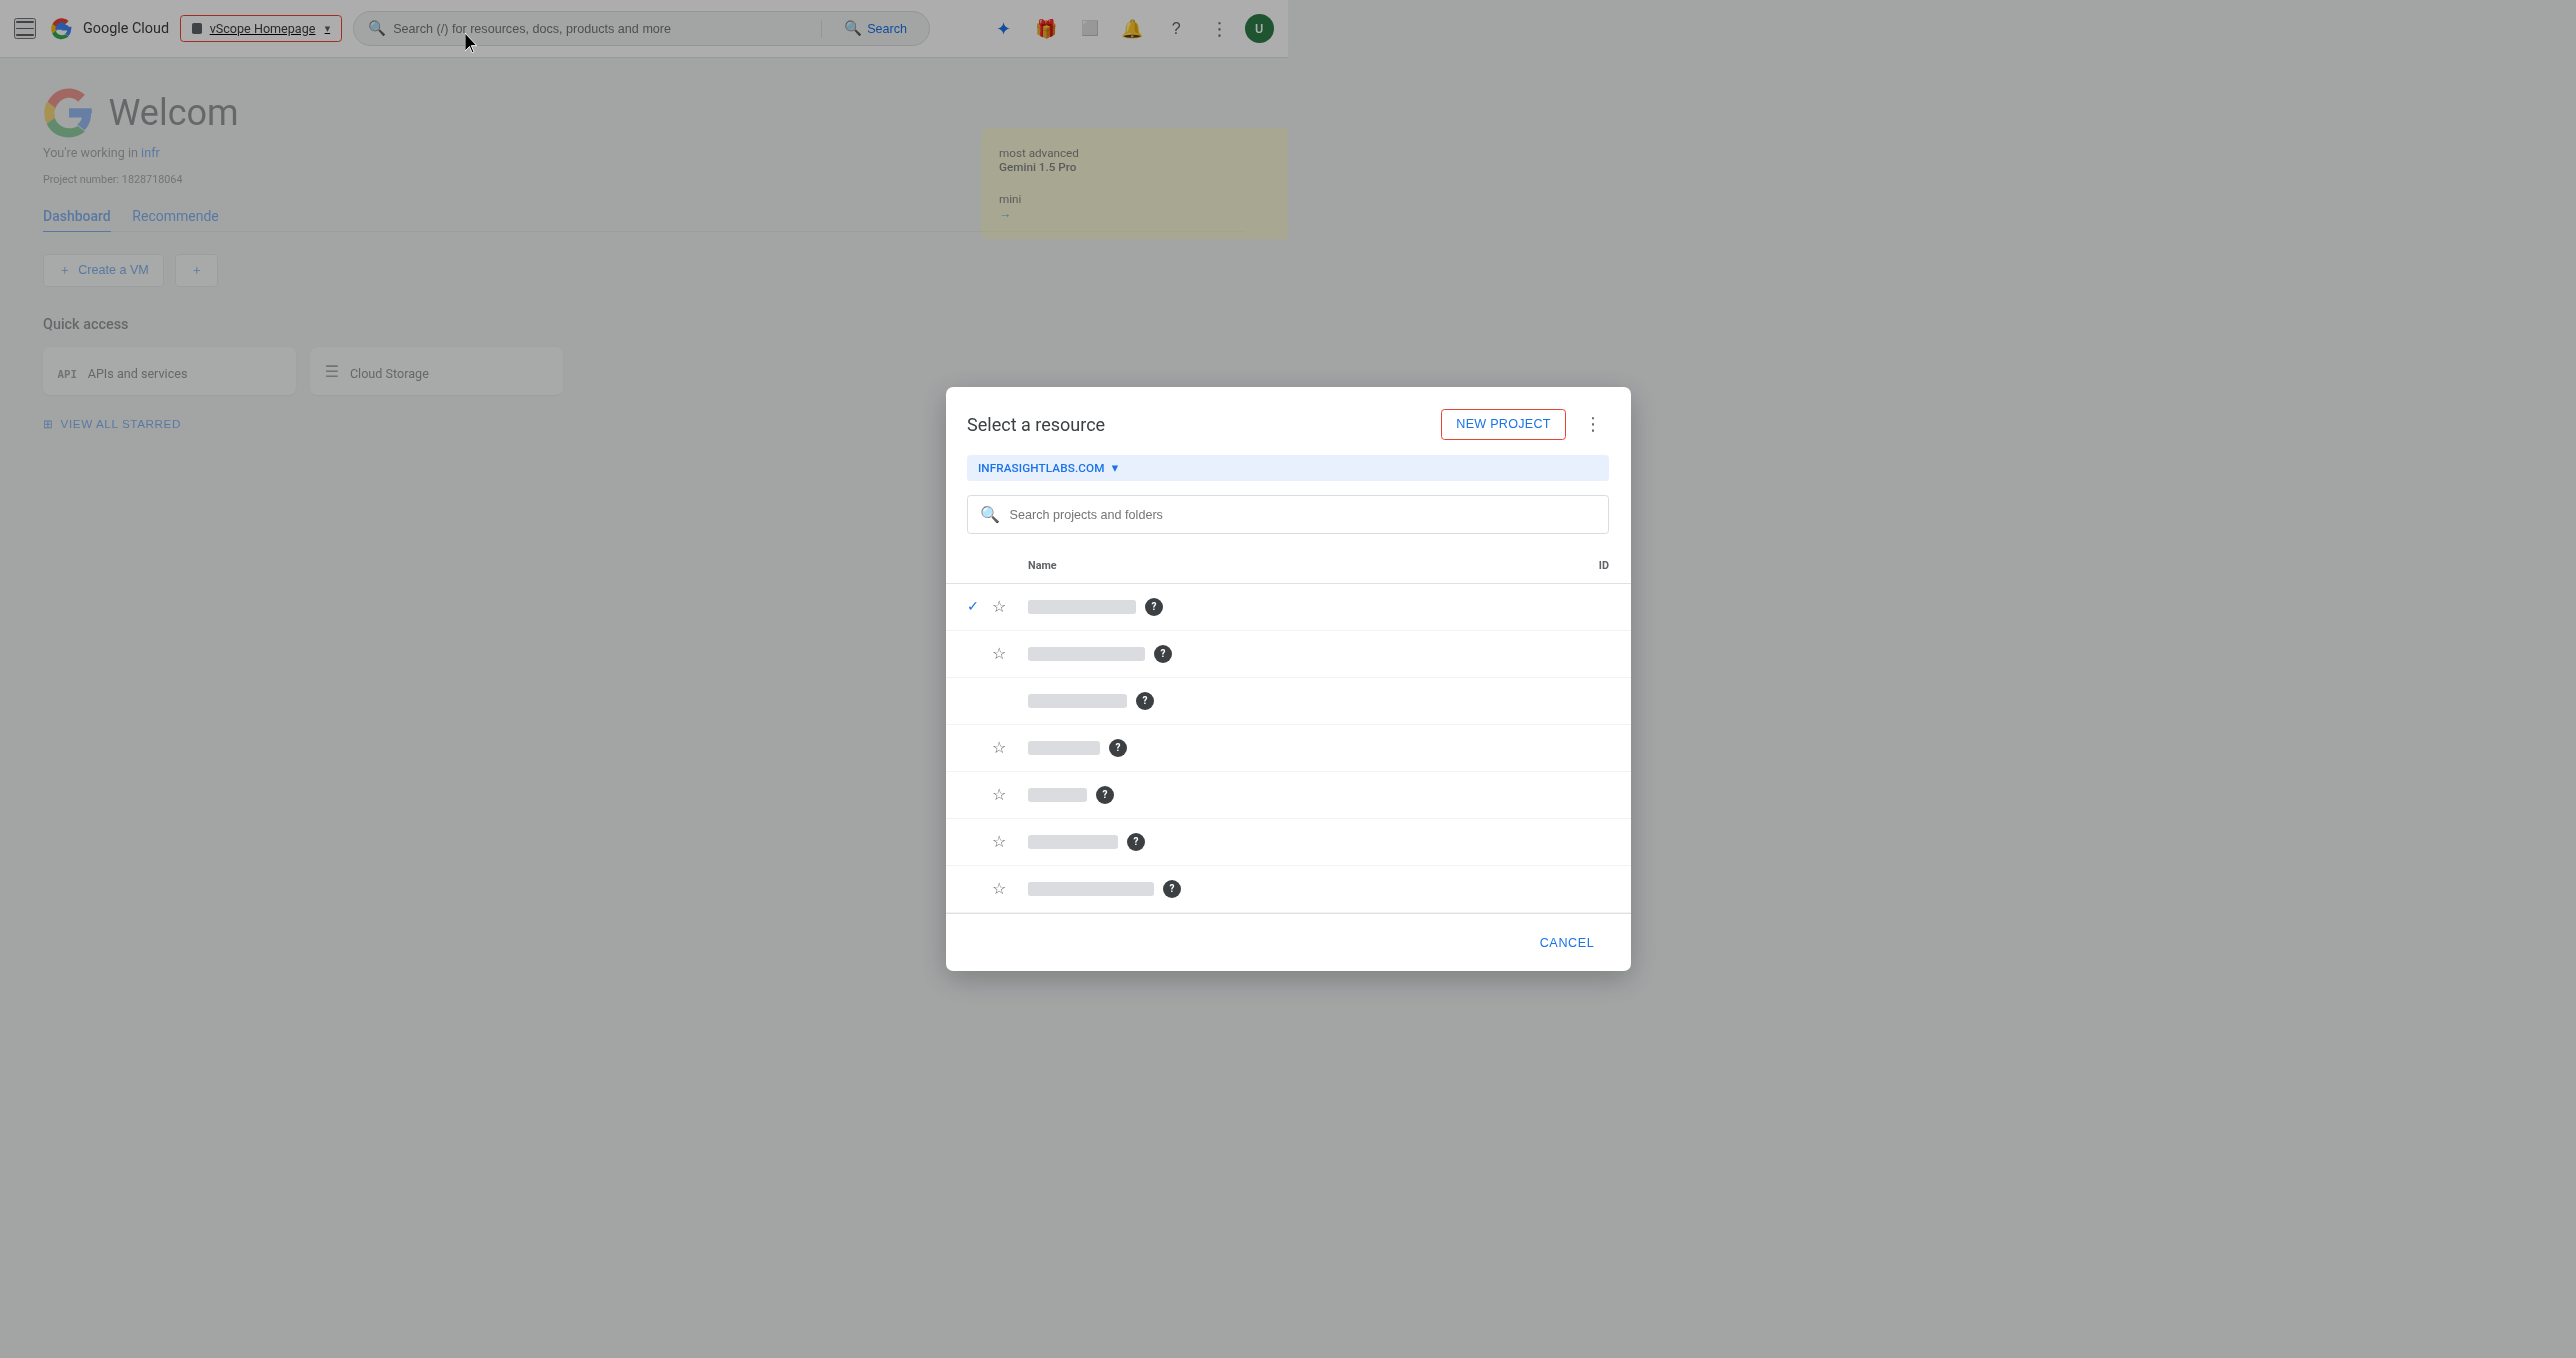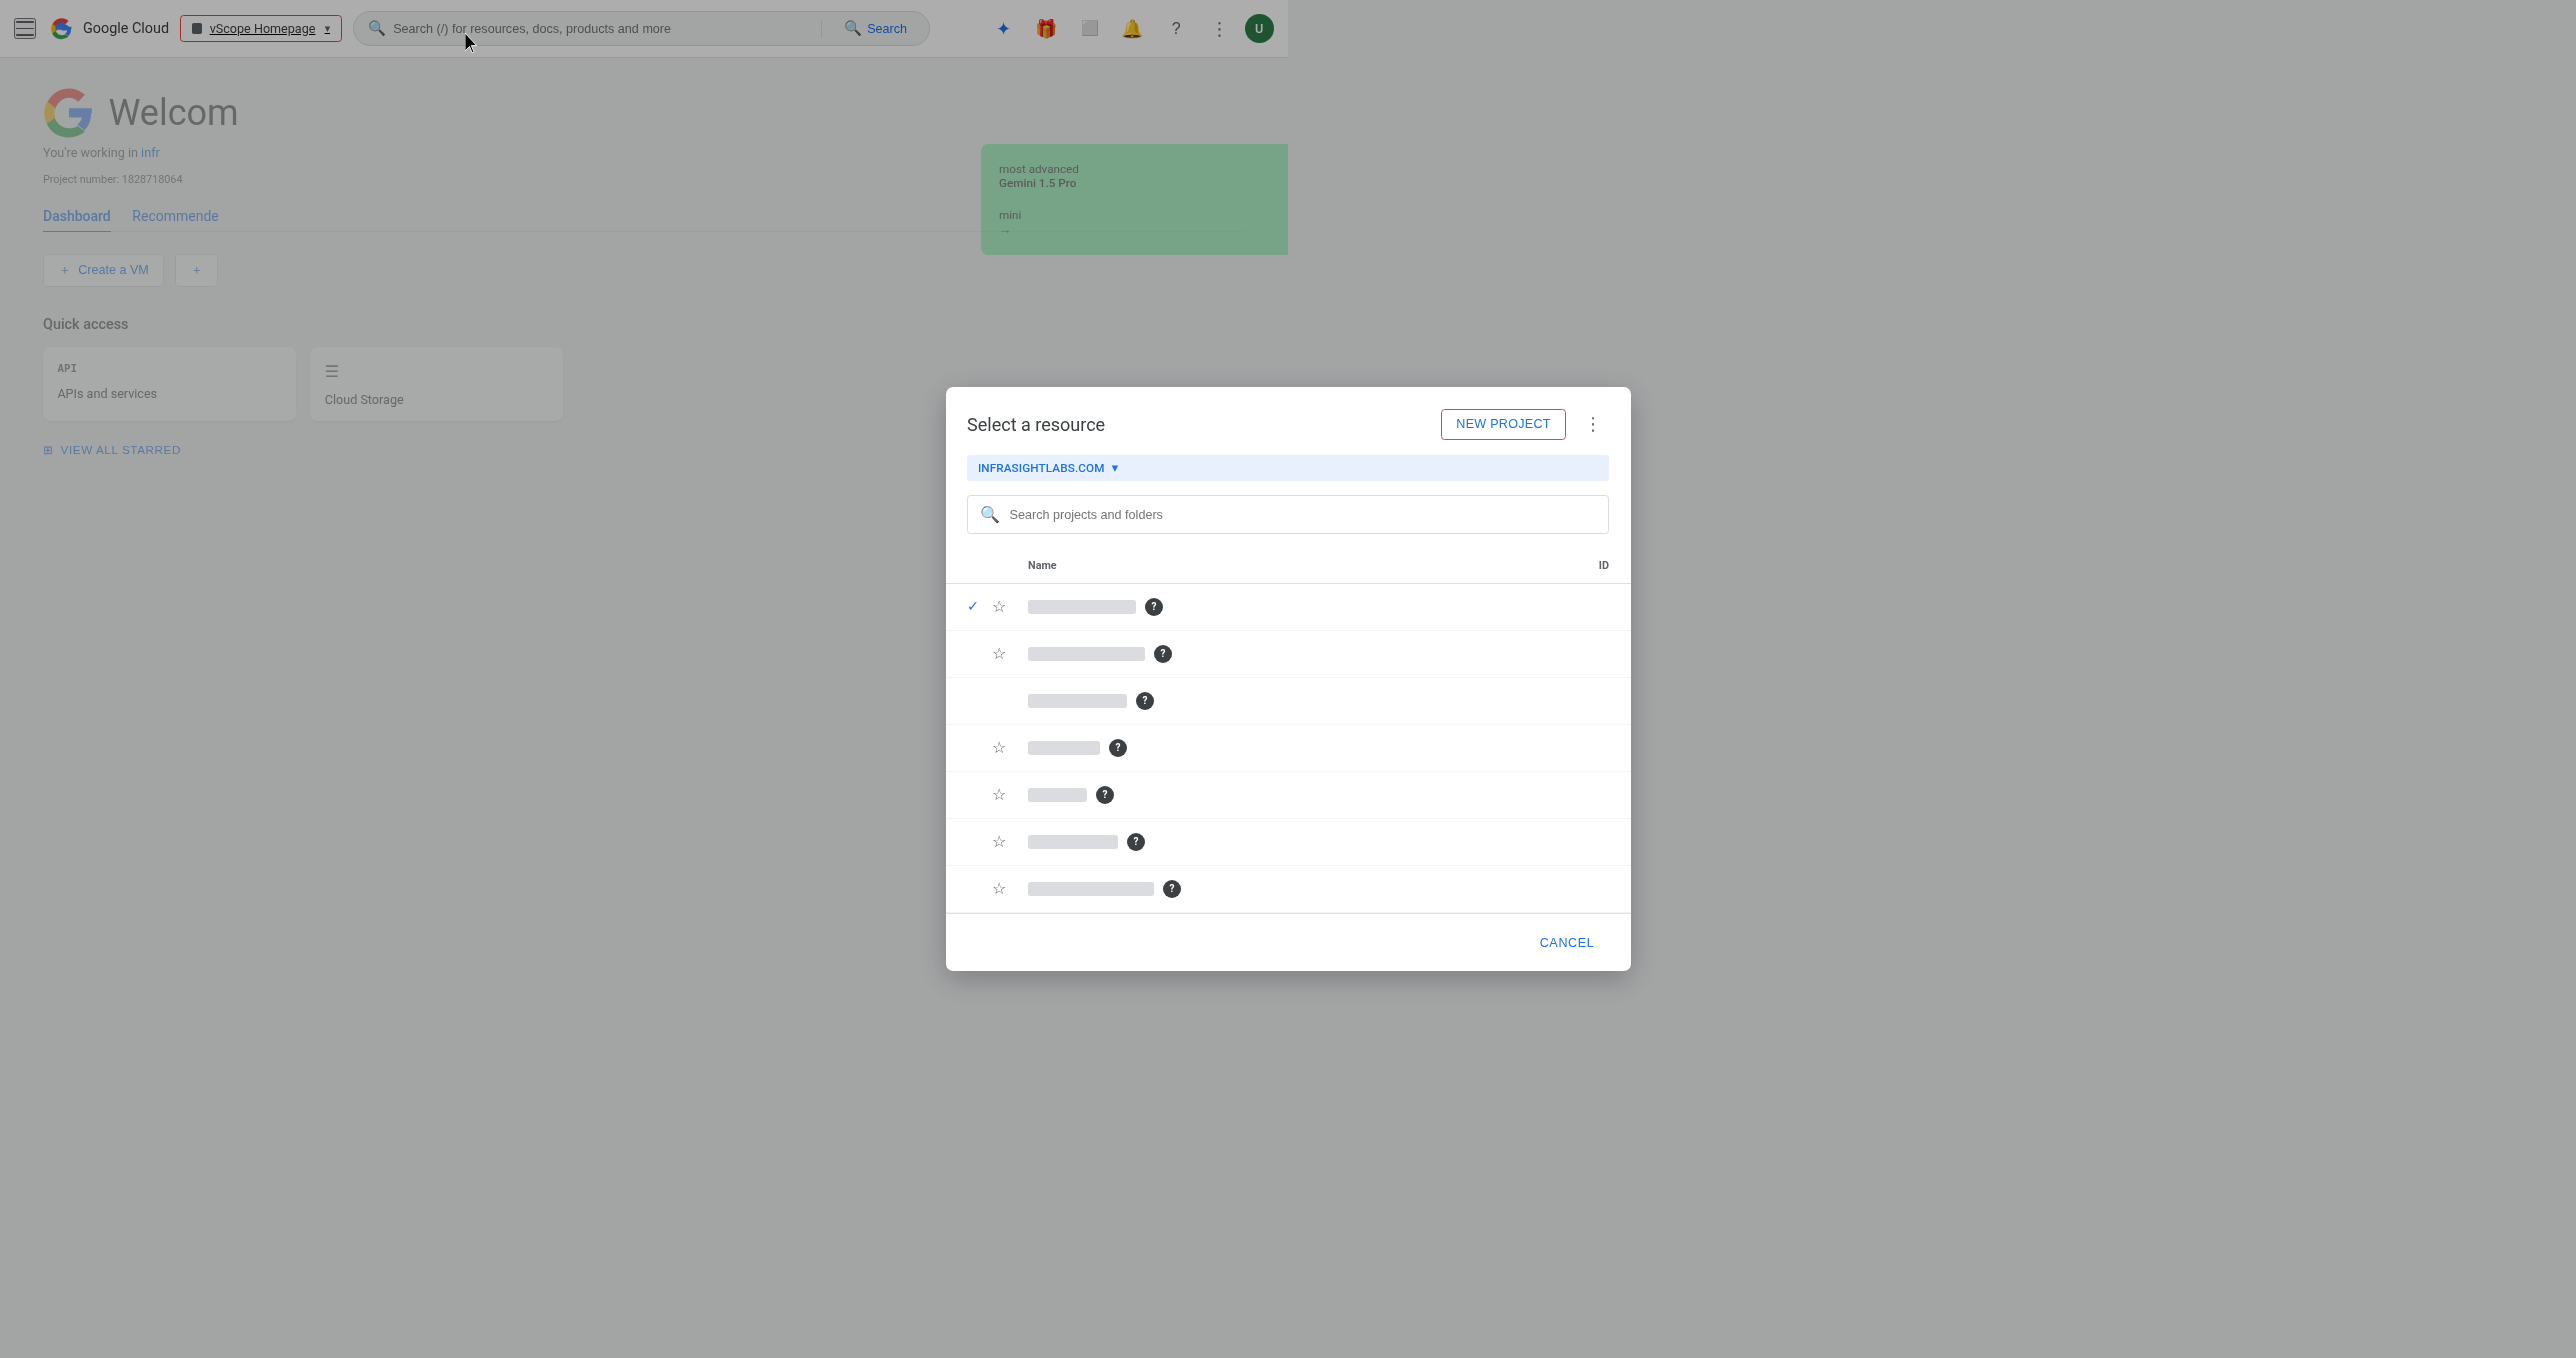--- a/index.html
+++ b/index.html
@@ -136,23 +136,22 @@
       background: #fff; cursor: pointer; font-size: 12.6px; color: #1a73e8;
     }
     .quick-access-title {
       font-size: 14.4px; color: #3c4043; font-weight: 500; margin-bottom: 14.4px;
     }
     .quick-cards {
       display: flex; gap: 14.4px;
     }
     .quick-card {
       background: #fff; border-radius: 7.2px; padding: 14.4px;
-      width: 253px; display: flex; align-items: flex-start; gap: 10.8px;
+      width: 253px; display: flex; align-items: flex-end; gap: 10.8px;
       box-shadow: 0 0.9px 1.8px rgba(0,0,0,0.1);
-      flex-direction: column;
     }
     .card-icon { font-size: 16px; color: #5f6368; }
     .card-text { font-size: 12.6px; color: #3c4043; }
 
     
     .overlay {
       position: fixed;
       top: 0; left: 0; right: 0; bottom: 0;
       background: rgba(0,0,0,0.32);
       z-index: 100;
@@ -476,21 +475,21 @@
   </div>
 
   <div style="margin-top: 21.6px;">
     <button style="border:none;background:transparent;color:#1a73e8;font-size:11.7px;font-weight:500;cursor:pointer;display:flex;align-items:center;gap:7.2px;letter-spacing:0.05em;">
       <span>⊞</span>
       <span>VIEW ALL STARRED</span>
     </button>
   </div>
 </div>
 
-<div style="position:absolute;right:0;top:144px;width:307px;background:#86efac;border-radius:7.2px 0 0 7.2px;padding:18px;opacity:0.6;">
+<div style="position:absolute;right:0;top:128px;width:307px;background:#fef9c3;border-radius:7.2px 0 0 7.2px;padding:18px;opacity:0.6;">
   <div class="promo-text">most advanced</div>
   <div class="promo-text" style="font-weight:500;">Gemini 1.5 Pro</div>
   <div style="margin-top:18px;">
     <div class="promo-text">mini</div>
     <span style="color:#1a73e8;">→</span>
   </div>
 </div>
 
 <div class="overlay">
 

